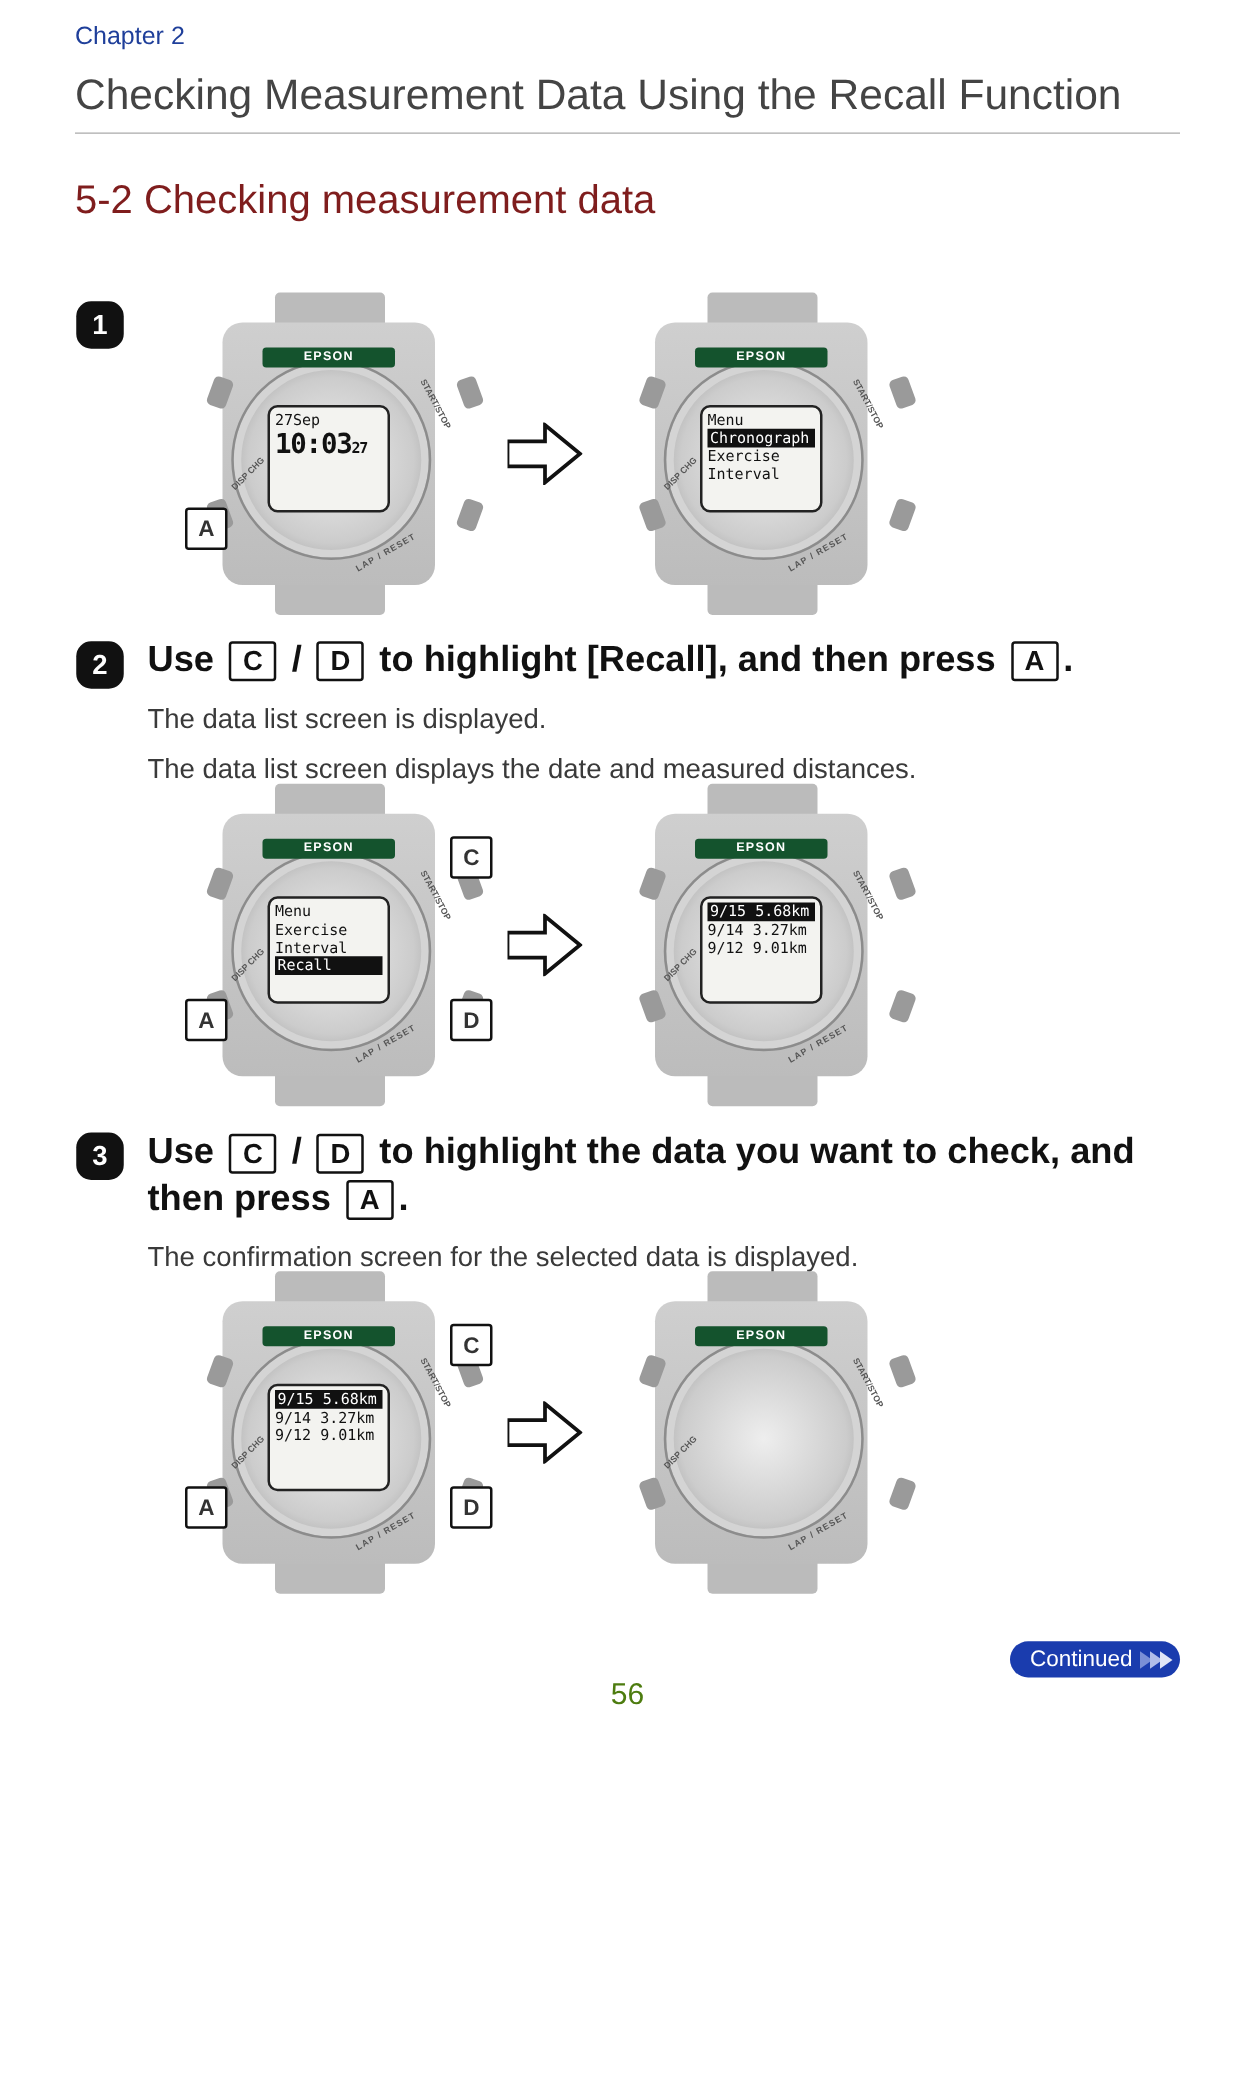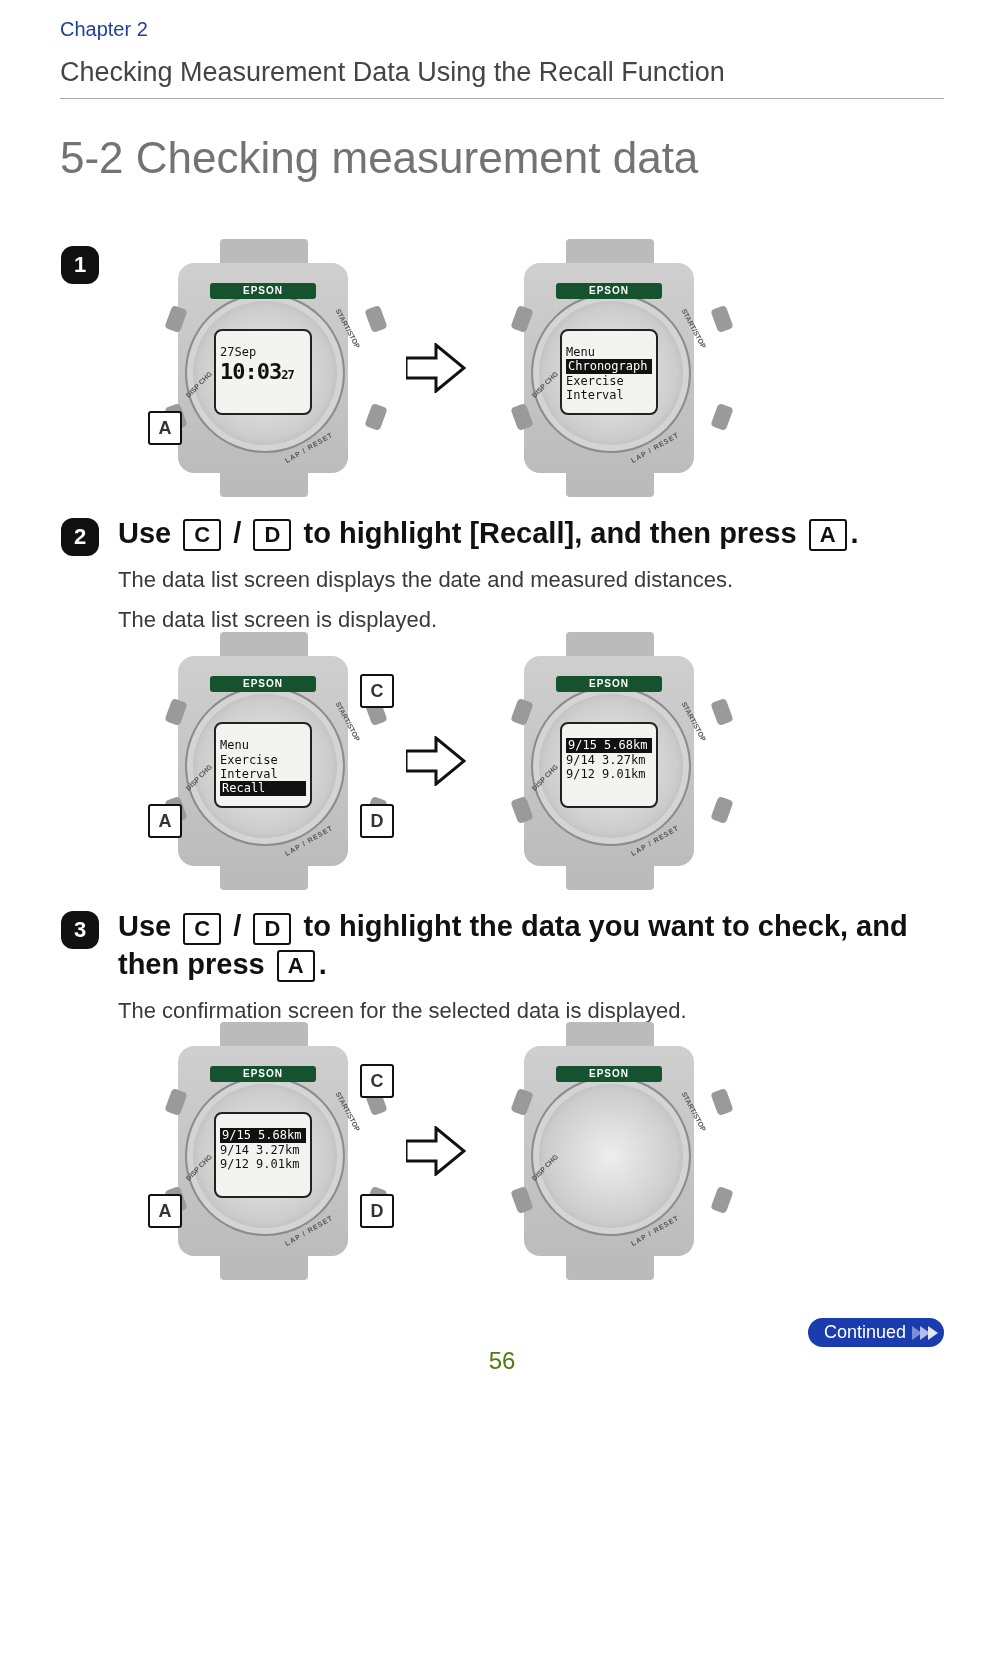--- a/index.html
+++ b/index.html
@@ -15,30 +15,30 @@
     box-sizing: border-box;
   }
   .chapter-label {
     color: #1f3f9a;
     font-size: 20px;
     font-weight: 400;
     margin-bottom: 4px;
   }
   .chapter-sub {
     color: #444;
-    font-size: 27px;
+    font-size: 34px;
     font-weight: 300;
     padding-bottom: 10px;
     border-bottom: 1px solid #aaa;
     margin-bottom: 34px;
     margin-top: 16px;
   }
   .section-title {
-    color: #737373;
-    font-size: 44px;
+    color: #7f1d1d;
+    font-size: 32px;
     font-weight: 400;
     margin-bottom: 60px;
   }
 
   .step {
     display: flex;
     align-items: flex-start;
     margin-bottom: 42px;
   }
   .step-badge {
@@ -133,21 +133,21 @@
   .screen{
     position:absolute;
     left:66px; top:66px;
     width:98px; height:86px;
     background:#f3f3f0;
     border:2px solid #222;
     border-radius:8px;
     font-family:monospace;
     font-size:12px;
     color:#111;
-    padding:14px 4px;
+    padding:3px 4px;
     box-sizing:border-box;
     line-height:1.2;
     overflow:hidden;
   }
   .screen .hl { background:#111; color:#fff; padding:0 2px; display:block;}
   .screen .big { font-size:22px; font-weight:700; letter-spacing:-1px;}
   .screen span {display:block;}
 
   .bezel-text-left,
   .bezel-text-right,
@@ -295,22 +295,22 @@
     </div>
     <div class="step">
       <div class="step-badge">
           <svg viewBox="0 0 40 40" width="40" height="40">
     <rect x="1" y="1" width="38" height="38" rx="12" ry="12" fill="#111"></rect>
     <text x="20" y="27" font-size="22" font-family="Arial" font-weight="700" fill="#fff" text-anchor="middle">2</text>
   </svg>
         </div>
       <div class="step-body">
         <div class="step-head">Use <span class="keybox">C</span> / <span class="keybox">D</span> to highlight [Recall], and then press <span class="keybox">A</span>.</div>
-        <div class="step-desc">The data list screen displays the date and measured distances.</div>
-          <div class="step-desc">The data list screen is displayed.</div>
+        <div class="step-desc">The data list screen is displayed.</div>
+          <div class="step-desc">The data list screen displays the date and measured distances.</div>
         <div class="figure-row">
       <div class="watch-wrap">
       <div class="watch-strap-top"></div>
       <div class="watch-strap-bot"></div>
       <div class="watch-body"></div>
       <div class="button-bump btn-tl"></div>
       <div class="button-bump btn-bl"></div>
       <div class="button-bump btn-tr"></div>
       <div class="button-bump btn-br"></div>
       <div class="watch-bezel"></div>

